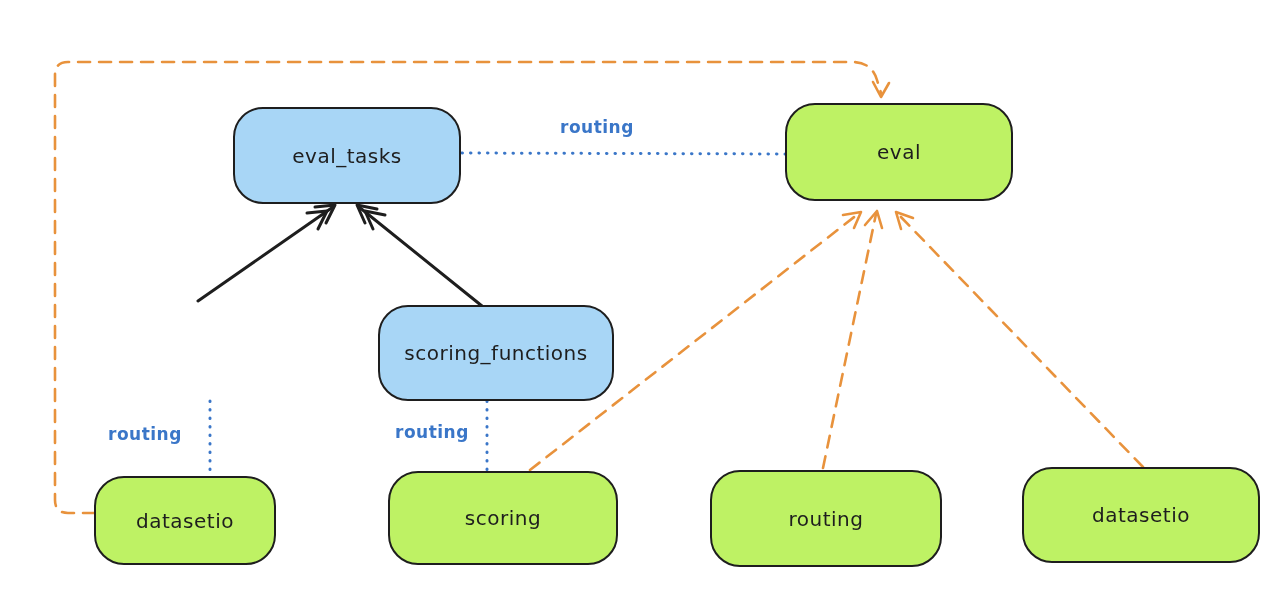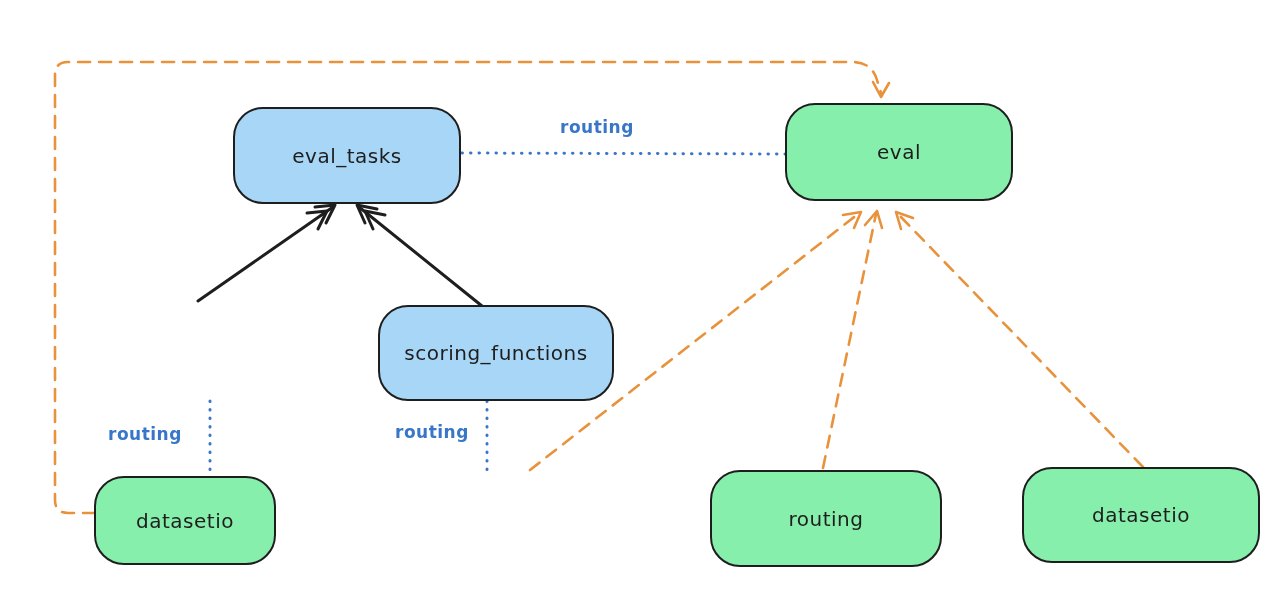--- a/index.html
+++ b/index.html
@@ -27,21 +27,21 @@
     border-radius: 30px;
     display: flex;
     align-items: center;
     justify-content: center;
     font-size: 20px;
     color: #1e1e1e;
     letter-spacing: 0.5px;
     box-sizing: border-box;
   }
   .node-blue  { background: #a8d6f6; }
-  .node-green { background: #86efac; }
+  .node-green { background: #bef264; }
 
   .edge-label {
     position: absolute;
     color: #3a76c8;
     font-size: 17px;
     font-weight: bold;
     letter-spacing: 0.5px;
     text-align: left;
   }
 
@@ -116,20 +116,23 @@
 
 
   <div class="node node-blue" id="n-scoring_functions">
     <span>scoring_functions</span>
   </div>
 
   <div class="node node-green" id="n-datasetio">
     <span>datasetio</span>
   </div>
 
+  <div class="node node-green" id="n-scoring">
+    <span>scoring</span>
+  </div>
 
   <div class="node node-green" id="n-agents">
     <span>routing</span>
   </div>
 
   <div class="node node-green" id="n-inference">
     <span>datasetio</span>
   </div>
 
   <div class="edge-label" id="lbl-routing-top">routing</div>

